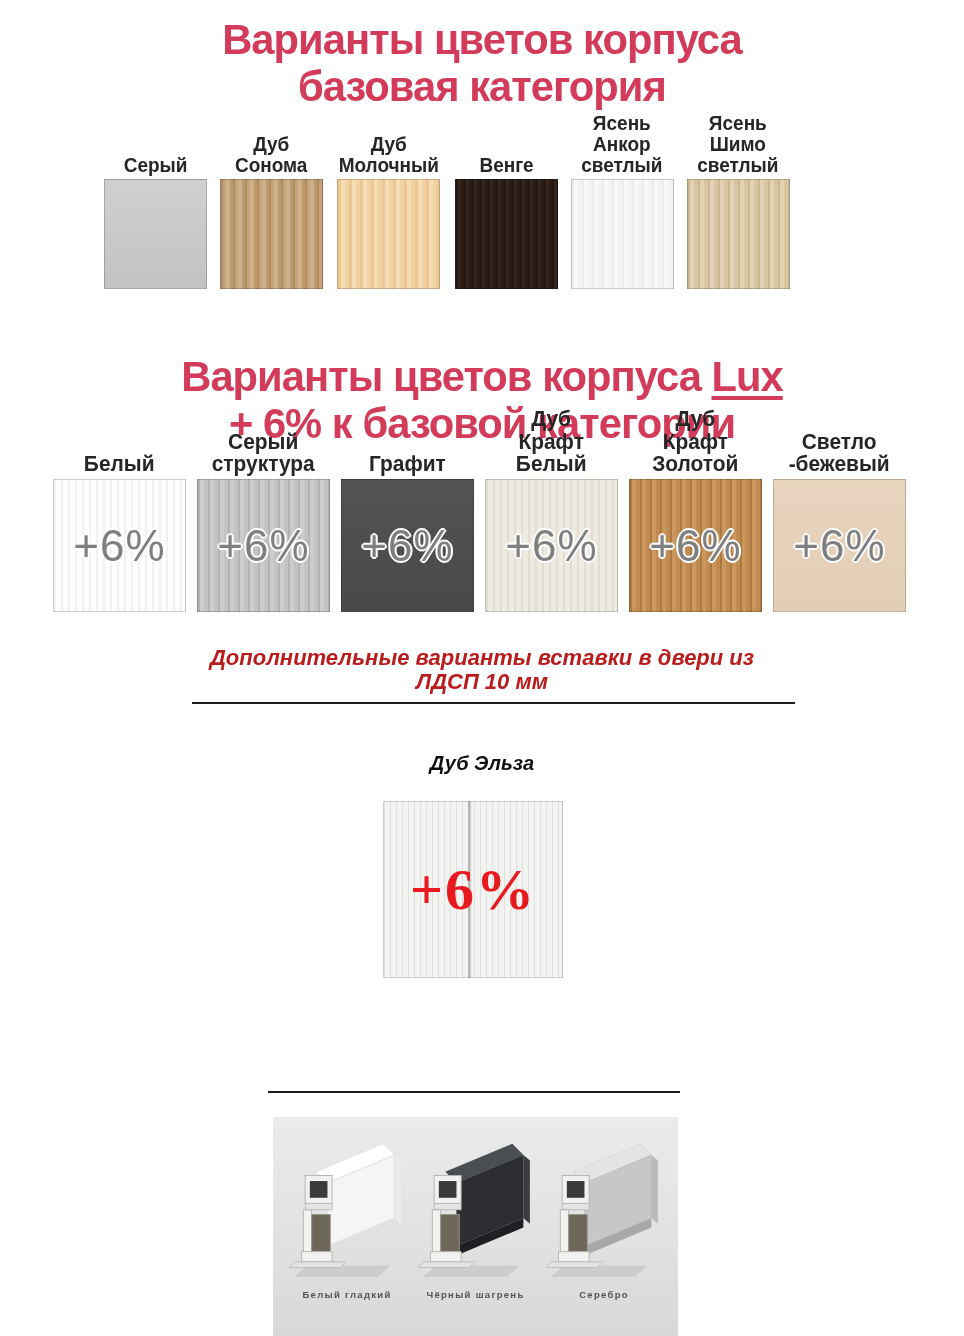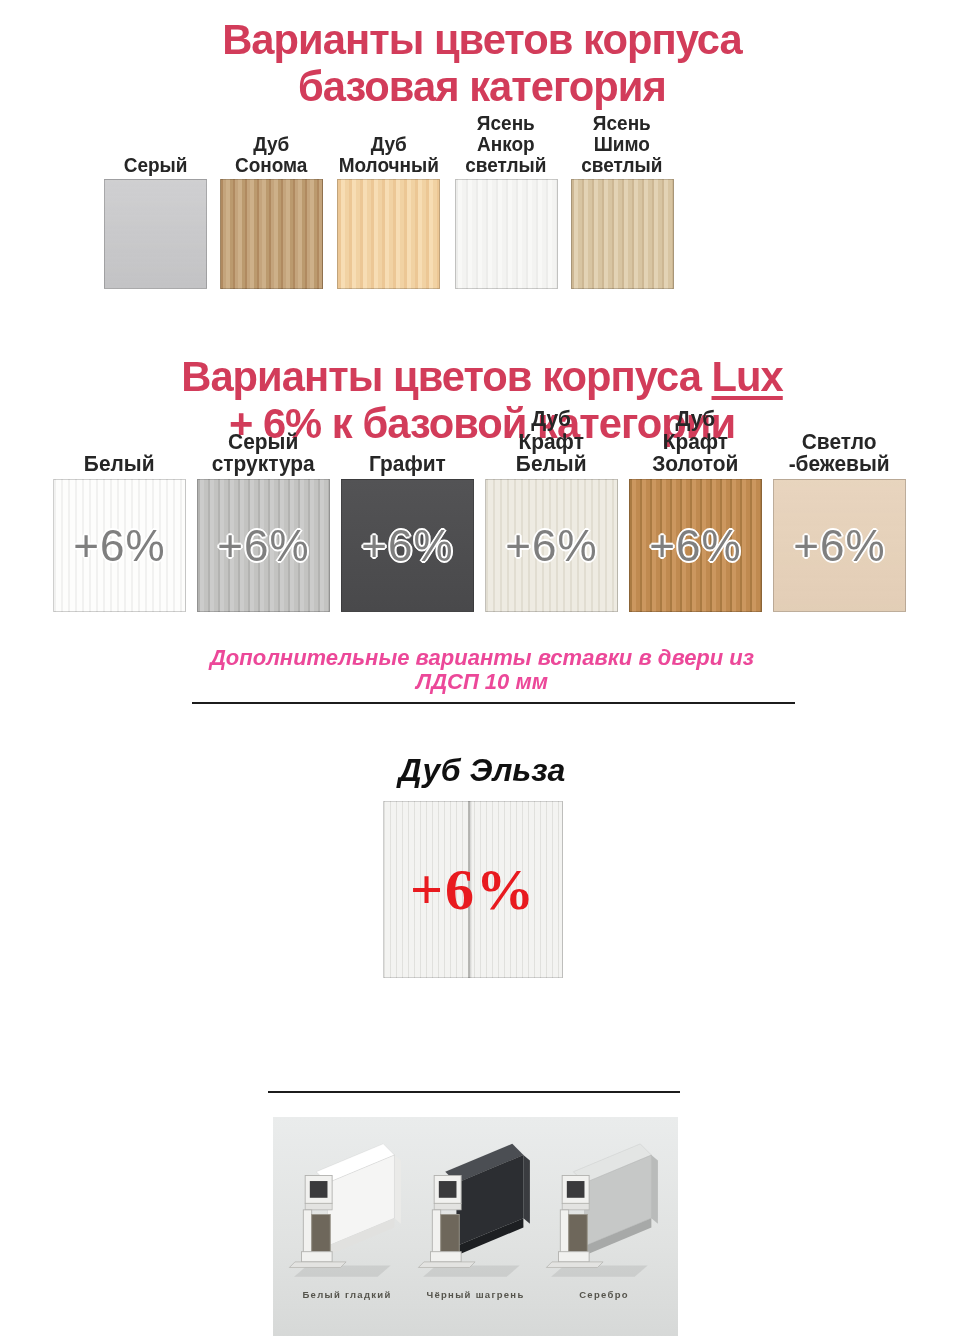--- a/index.html
+++ b/index.html
@@ -59,31 +59,31 @@
   .tex-kraftgold{background-image:repeating-linear-gradient(90deg,#aa7a42 0 2px,#cc975f 2px 6px,#c08a50 6px 10px);}
   .tex-beige{background-image:linear-gradient(180deg,rgba(255,255,255,.06),rgba(0,0,0,.02));}
   .tex-elza{
     background-image:
       linear-gradient(90deg,transparent 47%,rgba(70,70,65,.45) 47.8%,rgba(90,90,85,.18) 48.6%,transparent 49.6%),
       repeating-linear-gradient(90deg,rgba(190,190,183,.35) 0 1px,rgba(255,255,255,0) 1px 6px);
   }
 
   
   .para{
-    position:absolute;left:0;right:0;text-align:center;color:#ec4899;
+    position:absolute;left:0;right:0;text-align:center;color:#b91c1c;
     font-style:italic;font-weight:700;font-size:22px;line-height:23.5px;white-space:pre-line;
   }
   .para1{top:646px;}
   .para2{top:1015px;}
   .hr{position:absolute;height:2px;background:#1c1c1c;}
   .hr1{top:702px;left:192px;width:603px;}
   .hr2{top:1091px;left:268px;width:412px;}
 
   .elza-label{position:absolute;top:752px;left:0;right:0;text-align:center;
-    font-style:italic;font-weight:700;font-size:32px;color:#101010;}
+    font-style:italic;font-weight:700;font-size:20px;color:#101010;}
   .elza-sw{
     position:absolute;top:801px;left:383px;width:180px;height:177px;
     border:1px solid rgba(0,0,0,.15);box-sizing:border-box;
     display:flex;align-items:center;justify-content:center;
   }
   .elza-plus{font-family:"Liberation Serif", serif;font-weight:700;font-size:58px;color:#e81a1f;letter-spacing:2px;}
 
   
   .photo{
     position:absolute;top:1117px;left:273px;width:405px;height:234px;
@@ -127,20 +127,24 @@
     </div>
     <div class="item">
       <div class="lbl">Дуб
 Сонома</div>
       <div class="sw tex-sonoma" style="background-color: rgb(195, 161, 121);"></div>
     </div>
     <div class="item">
       <div class="lbl">Дуб
 Молочный</div>
       <div class="sw tex-milk" style="background-color: rgb(243, 214, 171);"></div>
+    </div>
+    <div class="item">
+      <div class="lbl">Венге</div>
+      <div class="sw tex-wenge" style="background-color: rgb(45, 31, 24);"></div>
     </div>
     <div class="item">
       <div class="lbl">Ясень
 Анкор
 светлый</div>
       <div class="sw tex-ankor" style="background-color: rgb(245, 245, 243);"></div>
     </div>
     <div class="item">
       <div class="lbl">Ясень
 Шимо

